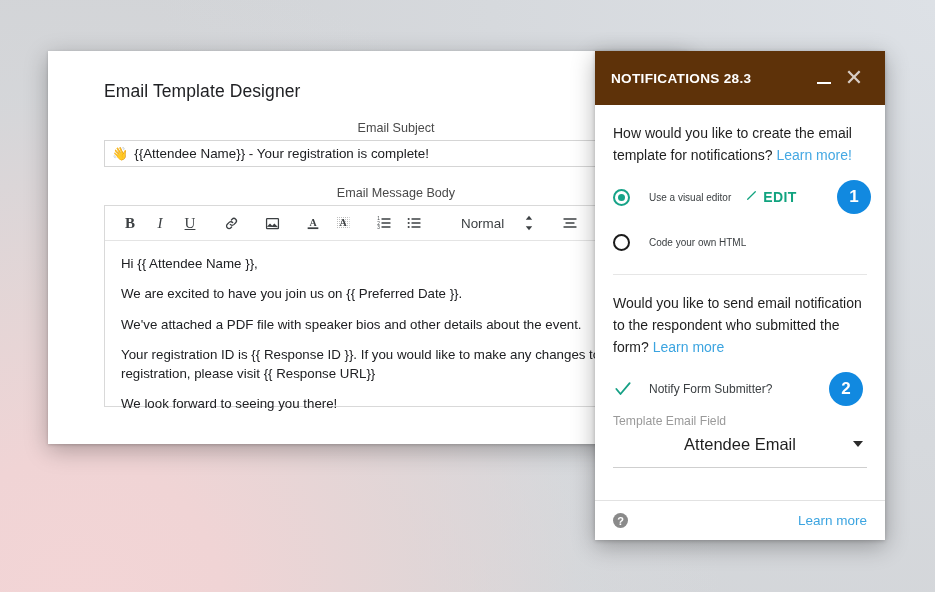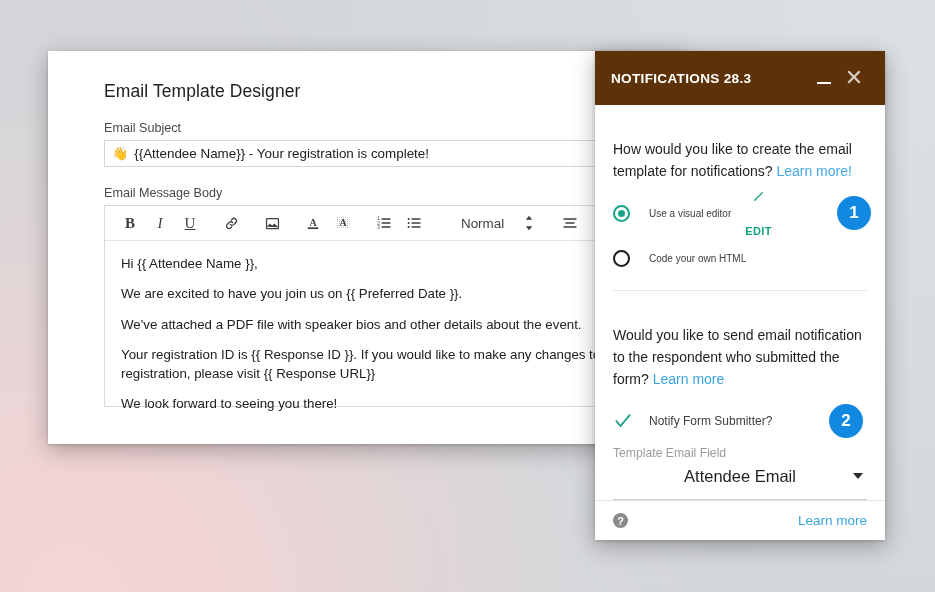--- a/index.html
+++ b/index.html
@@ -29,20 +29,21 @@
   .dlg-title {
     font-size: 17.5px;
     color: #202124;
     padding: 30px 0 0 24px;
     letter-spacing: .1px;
   }
   .field-label {
     font-size: 12.6px;
     color: #4a4a4a;
     padding: 19px 0 5px 24px;
+    text-align: center;
   }
   .subject-input {
     margin: 0 24px;
     height: 27px;
     border: 1px solid #d5d5d5;
     background: #fff;
     display: flex;
     align-items: center;
     padding: 0 7px;
     font-size: 13.4px;
@@ -165,21 +166,20 @@
     width: 14px; height: 2px;
     background: #ffffff;
     margin-top: 9px;
   }
   .win-close { color: #d9cec7; font-size: 22px; line-height: 1; font-weight: 300; }
 
   .panel-body { flex: 1; position: relative; }
 
   .sec {
     padding: 18px 18px 0 18px;
-    margin-top: 16px;
   }
   .sec-divider { border-top: 1px solid #e6e6e6; margin-top: 18px; }
 
   .q-text {
     font-size: 14px;
     line-height: 1.55;
     color: #1f1f1f;
   }
   .lnk { color: #3ba4e0; cursor: default; }
   .lnk-light { color: #45a8e3; cursor: default; }
@@ -210,27 +210,26 @@
   }
   .opt-label {
     font-size: 10px;
     color: #3c4043;
     margin-left: 19px;
   }
   .edit-link {
     margin-left: 14px;
     display: flex;
     align-items: center;
-    gap: 20px;
+    gap: 5px;
     color: #11a37f;
-    font-size: 11px;
+    font-size: 14px;
     font-weight: bold;
     letter-spacing: .4px;
     cursor: default;
-    flex-direction: column;
   }
   .badge {
     width: 34px; height: 34px;
     border-radius: 50%;
     background: #1189e0;
     color: #fff;
     font-size: 17px;
     font-weight: bold;
     display: flex; align-items: center; justify-content: center;
     position: absolute;

